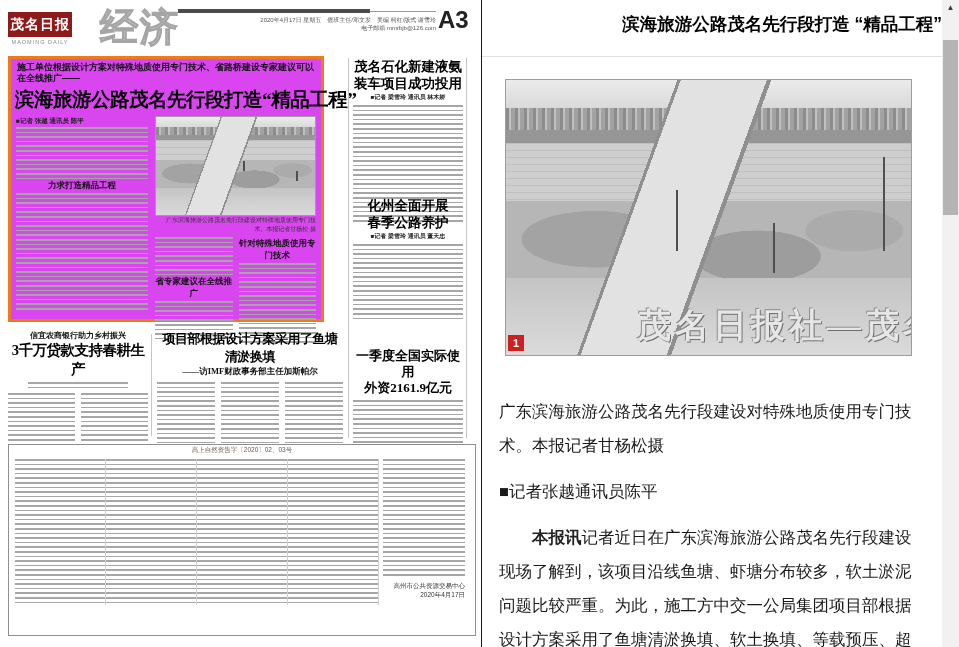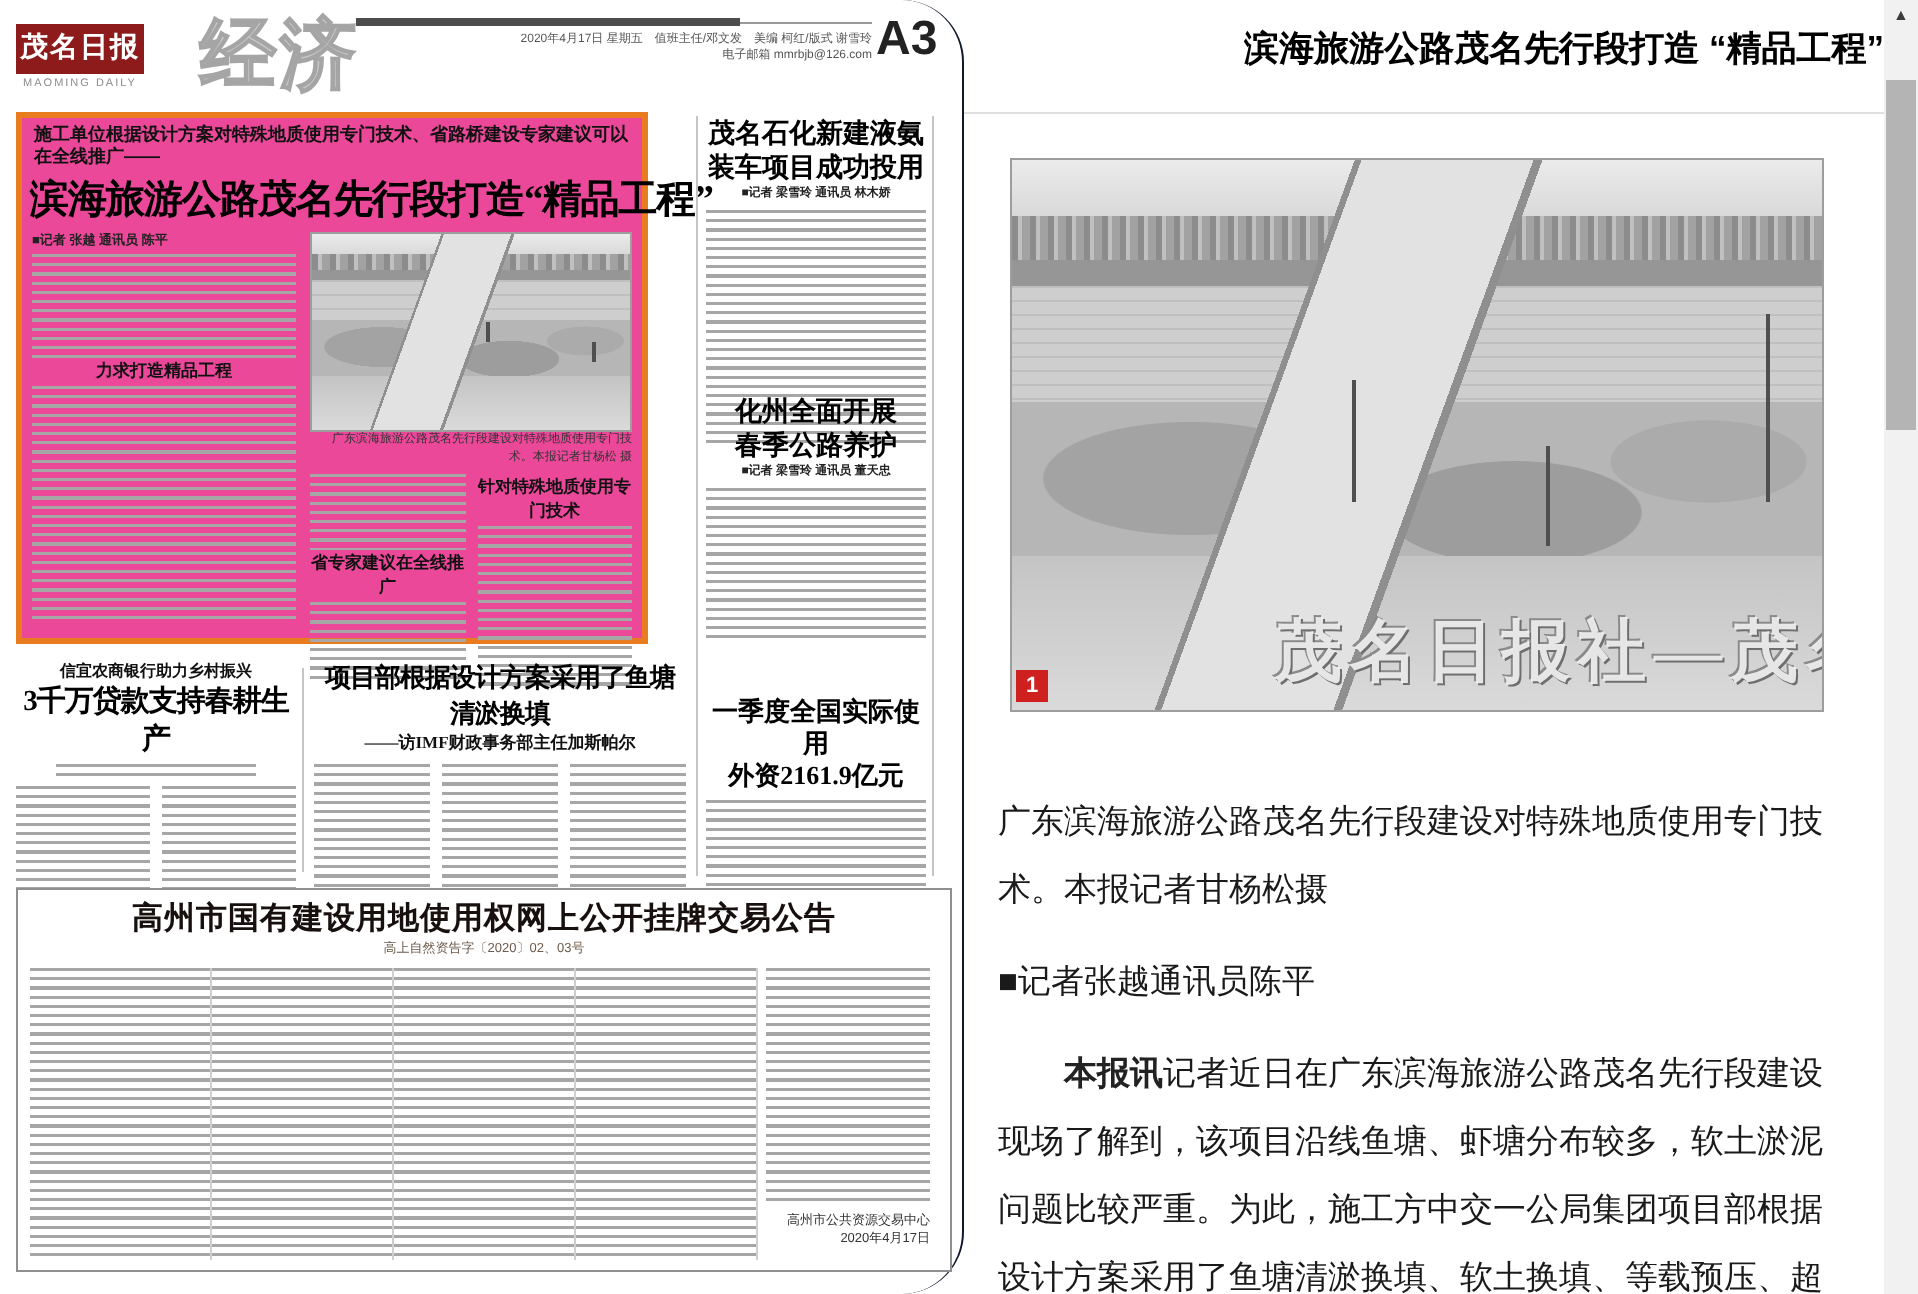--- a/index.html
+++ b/index.html
@@ -1,42 +1,42 @@
 <!DOCTYPE html>
 <html><head>
 <meta charset="utf-8">
 <style>
   html,body{margin:0;padding:0;background:#fff;}
   #stage{position:relative;width:959px;height:647px;background:#fff;overflow:hidden;
          font-family:"Liberation Sans","DejaVu Sans",sans-serif;color:#1a1a1a;}
   .abs{position:absolute;}
 
   
-  #news-page{left:0;top:0;width:481px;height:647px;border-right:1px solid #0f172a;background:#fff;border-radius:31px;}
+  #news-page{left:0;top:0;width:481px;height:647px;border-right:1px solid #0f172a;background:#fff;}
   .logo-box{left:8px;top:12px;width:64px;height:25px;background:#8e1b1b;color:#fff;
             font-weight:bold;font-size:14px;line-height:25px;text-align:center;letter-spacing:1px;
             font-family:"Liberation Serif","DejaVu Serif",serif;}
   .logo-sub{left:8px;top:39px;width:64px;font-size:5.5px;color:#8a8a8a;text-align:center;letter-spacing:1px;}
   .section-title{left:80px;top:2px;font-size:38px;font-weight:bold;color:#c6c6c6;
                  -webkit-text-stroke:1px #a5a5a5;letter-spacing:2px;
                  font-family:"Liberation Serif","DejaVu Serif",serif;margin-left:20px;}
   .head-bar{left:178px;top:9px;width:192px;height:4px;background:#4c4c4c;}
   .head-line{left:370px;top:11px;width:66px;height:1px;background:#999;}
   .dateline{left:230px;top:16px;width:206px;font-size:6px;color:#555;text-align:right;line-height:8px;}
   .pageno{left:438px;top:6px;font-size:24px;font-weight:bold;color:#222;}
 
   .vrule{width:1px;background:#c4c4c4;}
 
   
   .stripes{background:repeating-linear-gradient(to bottom,#a6a6a6 0 1.6px,transparent 1.6px 4.6px);}
   .cols{display:flex;gap:6px;}
   .col{flex:1;}
 
   
-  #lead-box{left:8px;top:56px;width:316px;height:266px;border:3px solid #e87c1e;background:#ec4899;box-sizing:border-box;}
+  #lead-box{left:8px;top:56px;width:316px;height:266px;border:3px solid #e87c1e;background:#d946ef;box-sizing:border-box;}
   .lead-kicker{margin:3px 6px 0 6px;font-size:9px;font-weight:bold;line-height:11px;color:#111;}
   .lead-headline{margin:2px 4px 3px 4px;font-size:19.5px;font-weight:bold;letter-spacing:-0.5px;
                  color:#000;white-space:nowrap;font-family:"Liberation Serif","DejaVu Serif",serif;}
   .lead-body{display:flex;gap:7px;padding:0 5px;}
   .lead-col1{width:132px;}
   .lead-right{flex:1;}
   .byline-sm{font-size:6.5px;font-weight:bold;color:#222;line-height:9px;}
   .subhead-sm{font-size:8.5px;font-weight:bold;text-align:center;color:#111;line-height:12px;}
   .photo-caption-sm{font-size:6px;color:#333;text-align:right;line-height:9px;}
 
@@ -195,21 +195,20 @@
       <div class="band-headline" style="font-size:13px;">项目部根据设计方案采用了鱼塘清淤换填</div>
       <div class="band-sub">——访IMF财政事务部主任加斯帕尔</div>
       <div class="cols" style="margin-top:4px;">
         <div class="col stripes" style="height:72px;"></div>
         <div class="col stripes" style="height:72px;"></div>
         <div class="col stripes" style="height:72px;"></div>
       </div>
     </div>
 
     <div id="notice-box" class="abs">
-      <div class="notice-headline">高州市国有建设用地使用权网上公开挂牌交易公告</div>
       <div class="notice-doc">高上自然资告字〔2020〕02、03号</div>
       <div class="notice-cols">
         <div class="notice-col stripes"></div>
         <div class="notice-col stripes"></div>
         <div class="notice-col stripes"></div>
         <div class="notice-col stripes"></div>
         <div class="notice-col">
           <div class="stripes" style="height:118px;"></div>
           <div class="notice-sign">
             <div>高州市公共资源交易中心</div>

